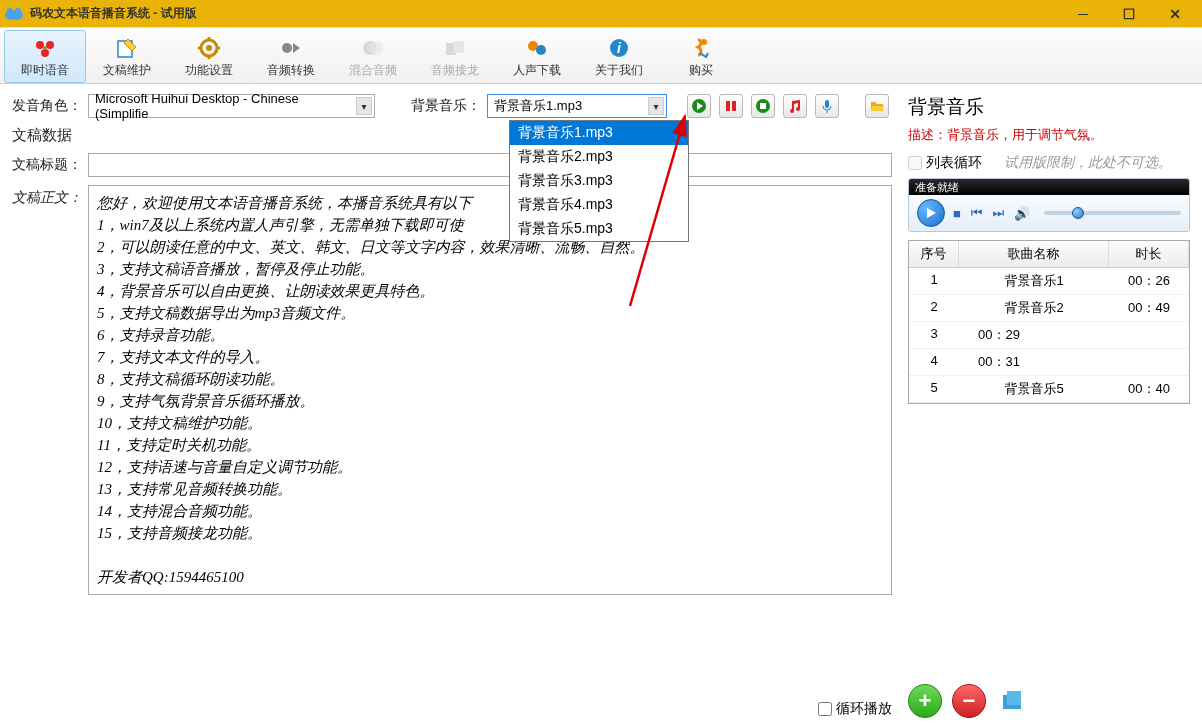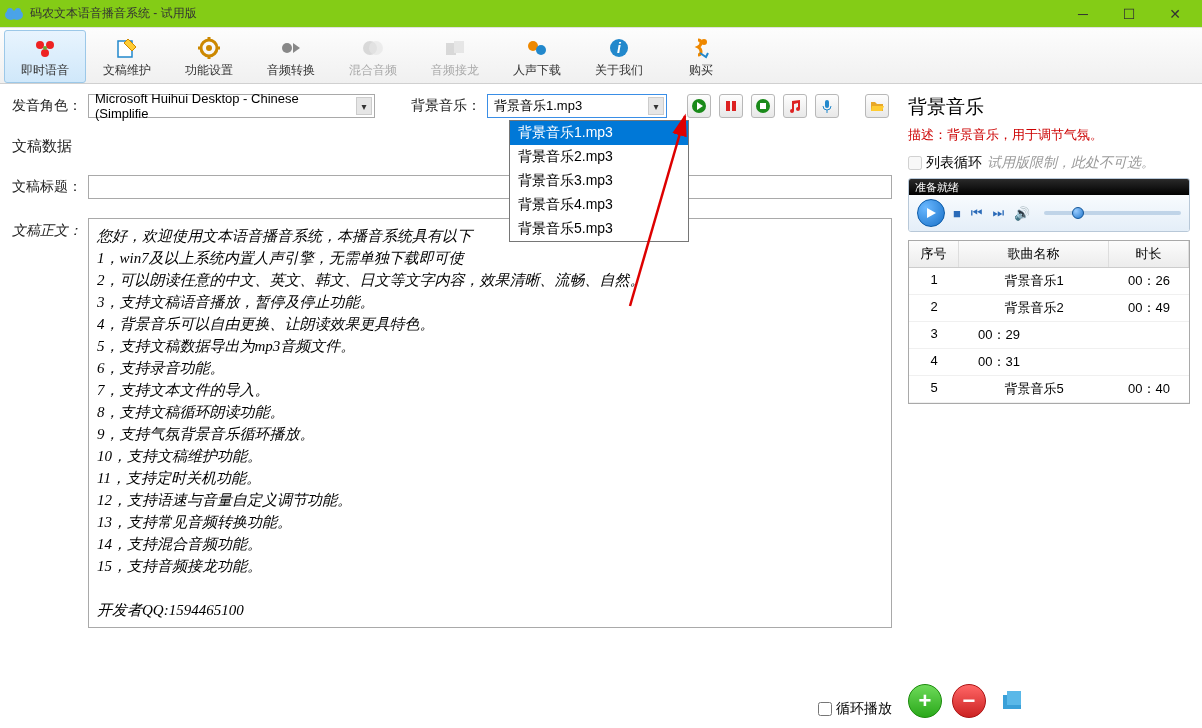--- a/index.html
+++ b/index.html
@@ -1,36 +1,36 @@
 <!DOCTYPE html>
 <html><head>
 <meta charset="utf-8">
 <style>
 * { box-sizing: border-box; margin: 0; padding: 0; }
 body { font-family: "Microsoft YaHei", "SimSun", sans-serif; font-size: 13px; background: #fff; color: #000; width: 1202px; height: 728px; overflow: hidden; position: relative; }
 
 
-.titlebar { height: 28px; background: #84cc16; display: flex; align-items: center; padding: 0 4px; border-bottom: 1px solid #e0e0e0; }
+.titlebar { height: 28px; background: #eab308; display: flex; align-items: center; padding: 0 4px; border-bottom: 1px solid #e0e0e0; font-weight: bold; }
 .titlebar .icon { width: 20px; height: 16px; margin-right: 6px; display: flex; align-items: center; justify-content: center; }
 .titlebar .title { flex: 1; font-size: 12px; color: #333; }
 .titlebar .winbtns { display: flex; }
 .titlebar .winbtn { width: 46px; height: 28px; display: flex; align-items: center; justify-content: center; font-size: 14px; color: #333; }
 
 
 .toolbar { height: 56px; background: linear-gradient(#fdfdfd, #f0f0f0); border-bottom: 1px solid #d0d0d0; display: flex; padding: 2px 4px 0; }
 .tb-item { width: 82px; display: flex; flex-direction: column; align-items: center; justify-content: center; gap: 1px; border: 1px solid transparent; border-radius: 3px; }
 .tb-item.active { background: linear-gradient(#e8f4fe, #d0e8fa); border: 1px solid #9cc8e8; }
 .tb-ico { width: 28px; height: 26px; display: flex; align-items: center; justify-content: center; }
 .tb-label { font-size: 12px; color: #333; }
 .tb-item.disabled .tb-label { color: #aaa; }
 .tb-item.disabled .tb-ico svg { opacity: 0.4; }
 
 
 .main { display: flex; height: calc(728px - 28px - 56px); }
-.left { flex: 1; padding: 10px 12px; display: flex; flex-direction: column; gap: 19px; }
+.left { flex: 1; padding: 10px 12px; display: flex; flex-direction: column; gap: 8px; }
 .right { width: 298px; padding: 10px 12px 10px 4px; display: flex; flex-direction: column; }
 
 .row { display: flex; align-items: center; gap: 6px; }
 .lbl { font-size: 14px; color: #222; white-space: nowrap; }
 .combo { position: relative; display: inline-flex; align-items: center; border: 1px solid #a9a9a9; background: #fff; height: 24px; padding: 0 20px 0 6px; font-size: 13px; }
 .combo .arrow { position: absolute; right: 2px; top: 2px; width: 16px; height: 18px; background: #e6e6e6; display: flex; align-items: center; justify-content: center; font-size: 10px; color: #333; border: 1px solid #ccc; }
 .combo-voice { width: 287px; }
 .combo-bg { width: 180px; border: 1px solid #3a8ee6; }
 
 .iconbtn { width: 24px; height: 24px; border: 1px solid #b8b8b8; border-radius: 3px; background: linear-gradient(#fefefe,#e8e8e8); display: inline-flex; align-items: center; justify-content: center; margin-left: 2px; }
@@ -44,21 +44,21 @@
 .chk input { width: 14px; height: 14px; }
 
 
 .dropdown { position: absolute; left: 509px; top: 120px; width: 180px; background: #fff; border: 1px solid #767676; z-index: 100; }
 .dropdown .opt { padding: 3px 8px; font-size: 14px; }
 .dropdown .opt.sel { background: #0078d7; color: #fff; }
 
 
 .right h3 { font-size: 19px; font-weight: normal; margin-bottom: 6px; }
 .desc { color: #c00; font-size: 13px; margin-bottom: 10px; }
-.loopctl { display: flex; align-items: center; gap: 5px; margin-bottom: 6px; font-size: 14px; }
+.loopctl { display: flex; align-items: center; gap: 22px; margin-bottom: 6px; font-size: 14px; }
 .loopctl .gray { color: #999; font-style: italic; }
 
 .player { border: 1px solid #b8c8d8; border-radius: 3px; overflow: hidden; margin-bottom: 8px; }
 .player .bar { height: 16px; background: linear-gradient(#2a2a2a,#000); color: #fff; font-size: 11px; padding: 0 6px; display: flex; align-items: center; }
 .player .controls { height: 36px; background: linear-gradient(#f8fbfe,#e4eef8); display: flex; align-items: center; padding: 0 8px; gap: 8px; }
 .pbtn { width: 28px; height: 28px; border-radius: 14px; background: radial-gradient(circle at 30% 30%, #6ab8ff, #1870c8); border: 1px solid #0a5aa8; display: flex; align-items: center; justify-content: center; color: #fff; }
 .pctl { color: #2a6ab8; font-size: 13px; display: flex; gap: 10px; align-items: center; }
 .pslider { flex: 1; height: 4px; background: #c0d4e8; border-radius: 2px; position: relative; margin-left: 6px; }
 .pslider .thumb { position: absolute; left: 28px; top: -4px; width: 12px; height: 12px; border-radius: 6px; background: radial-gradient(circle at 30% 30%, #9cf, #27c); border: 1px solid #159; }
 

